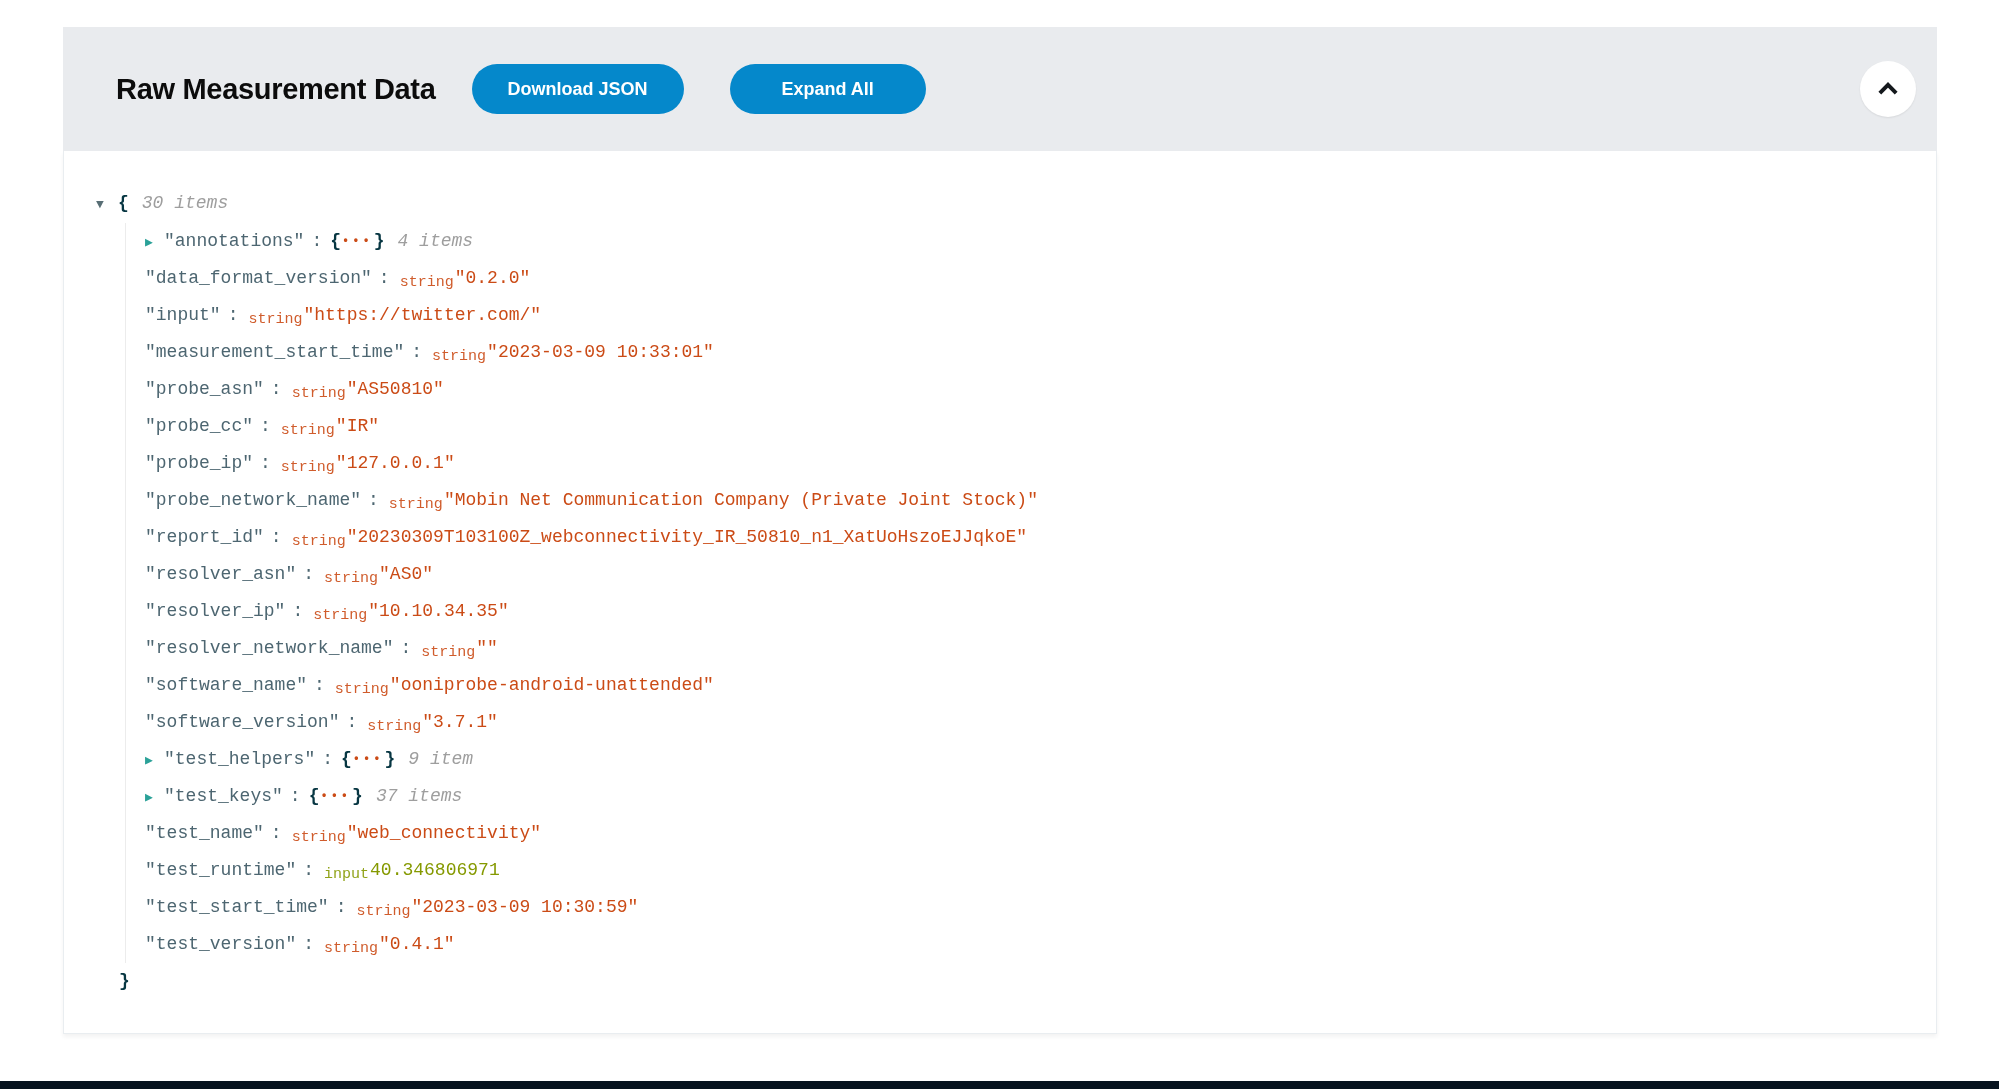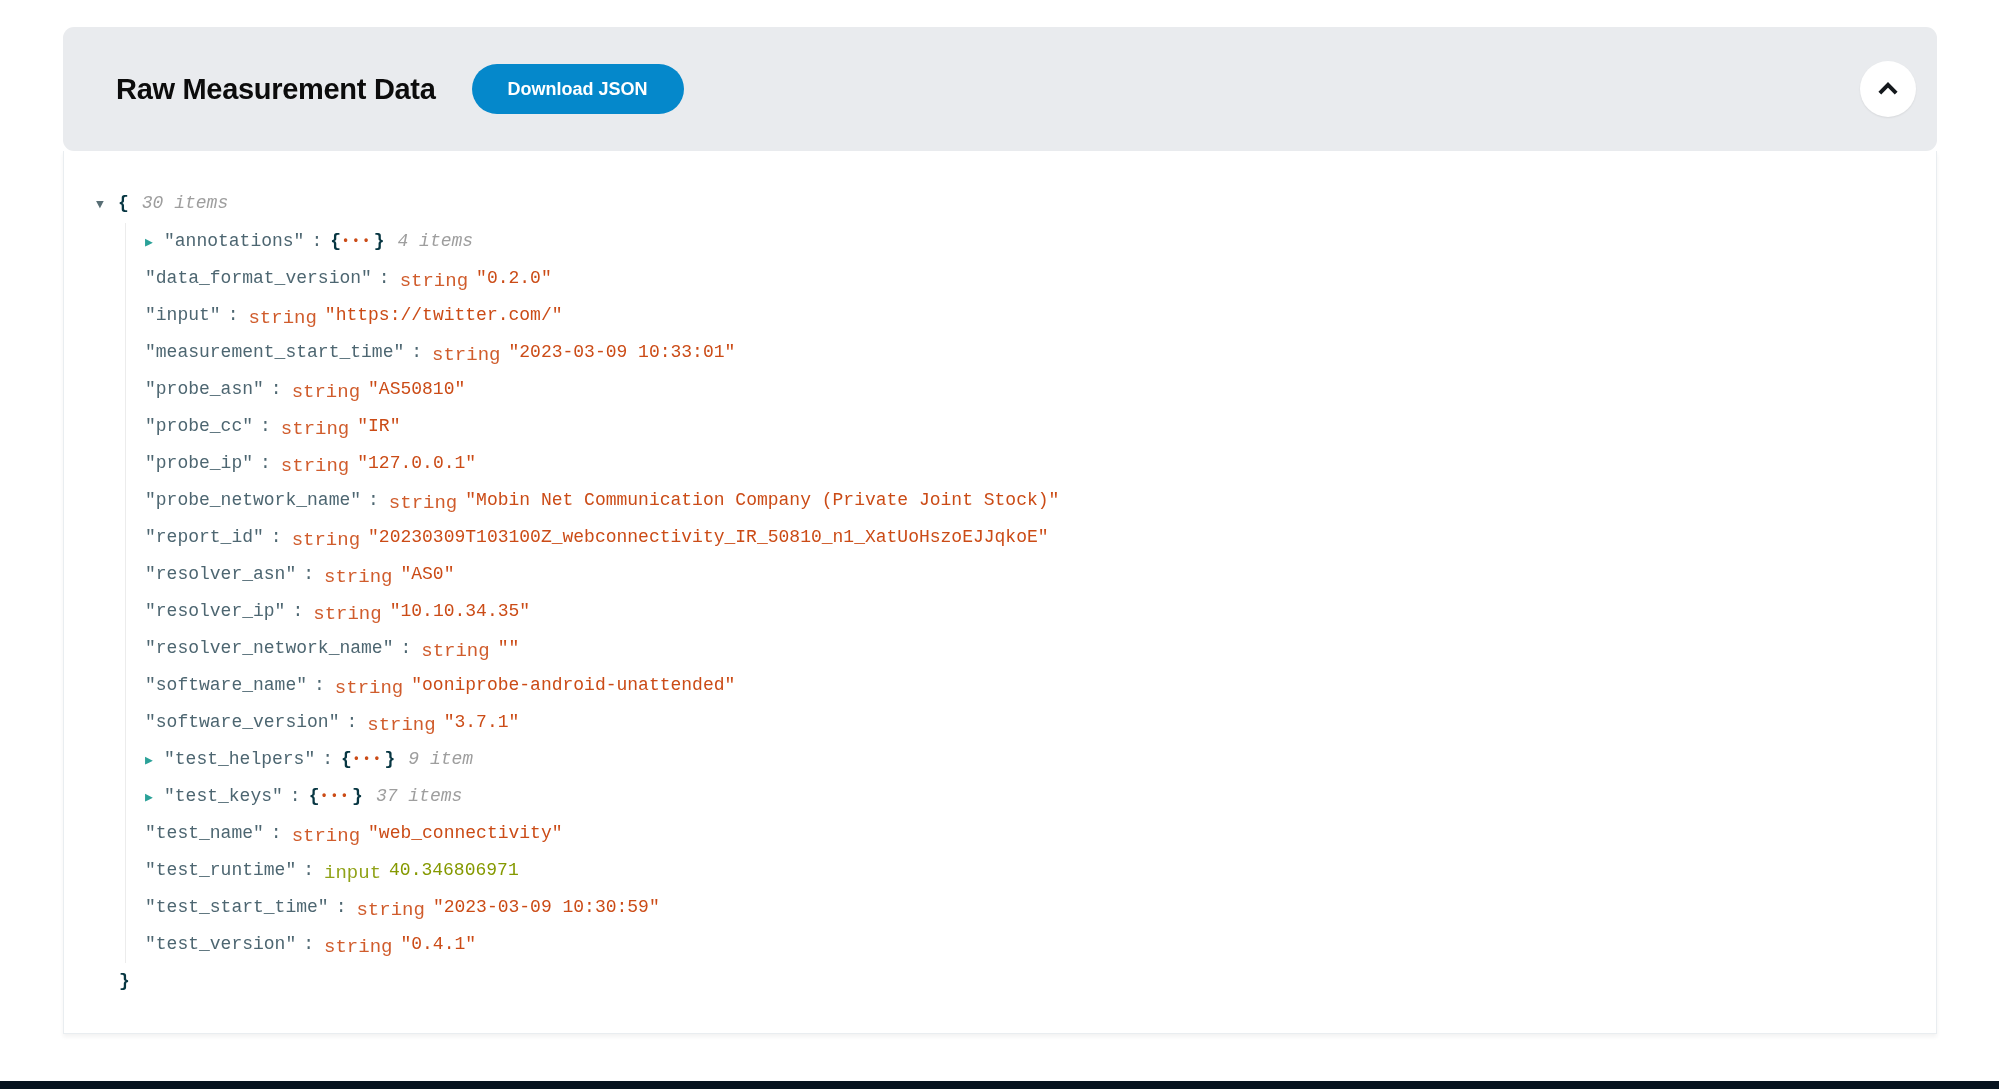--- a/index.html
+++ b/index.html
@@ -9,21 +9,20 @@
     background:#ffffff;
     font-family:"Liberation Sans", sans-serif;
   }
 
   .card { position:absolute; left:63px; top:27px; width:1874px; }
 
   .card-header {
     height:124px; background:var(--header_bg,#e9ebee);
     display:flex; align-items:center;
     padding:0 21px 0 53px;
-    border-radius:11px;
   }
   .section-title {
     margin:0; font-size:29px; font-weight:700; color:var(--title_color,#0c0c0c);
     letter-spacing:-0.3px;
   }
   .pill {
     background:var(--accent,#0588cb); color:var(--button_text,#ffffff);
     border:none; border-radius:26px; height:50px; min-width:196px;
     padding:0 36px; font-size:18px; font-family:"Liberation Sans",sans-serif;
     cursor:pointer; display:flex; align-items:center; justify-content:center;font-weight:bold;
@@ -57,21 +56,21 @@
 
   .children {
     margin-left:29px; padding-left:19px;
     border-left:1px solid var(--guide_line,#ececec);
   }
   .row { height:37px; }
 
   .key   { color:var(--key_color,#4d6671); }
   .colon { color:var(--key_color,#4d6671); margin:0 8px 0 7px; }
 
-  .type-label { font-size:19px; vertical-align:-3px; margin:0 8px 0 2px; opacity:0.9; }
+  .type-label { font-size:15px; vertical-align:-3px; margin:0 1px 0 2px; opacity:0.9; }
   .type-label.string { color:var(--string_color,#cb4b16); }
   .type-label.float  { color:var(--float_color,#859900); }
 
   .val.string { color:var(--string_color,#cb4b16); }
   .val.float  { color:var(--float_color,#859900); }
 
   .collapsed-group { cursor:pointer; }
   .dots {
     color:var(--string_color,#cb4b16); font-weight:bold;
     font-size:12px; letter-spacing:3px; vertical-align:2px; margin:0 1px;
@@ -84,20 +83,21 @@
     background:var(--footer_bar,#06121e);
   }
 </style>
 </head>
 <body>
 
 <div class="card">
   <header class="card-header">
     <h2 class="section-title">Raw Measurement Data</h2>
     <button class="pill first">Download JSON</button>
+    <button class="pill second">Expand All</button>
     <button class="collapse-circle">
       <svg width="28" height="28" viewBox="0 0 24 24">
         <polyline points="5,15.5 12,8.5 19,15.5" fill="none" stroke="#14181c" stroke-width="3.4" stroke-linejoin="miter"></polyline>
       </svg>
     </button>
   </header>
 
   <div class="json-panel">
     <div class="root-line">
       <span class="tri expanded">▼</span><span class="brace">{</span><span class="meta">30 items</span>

